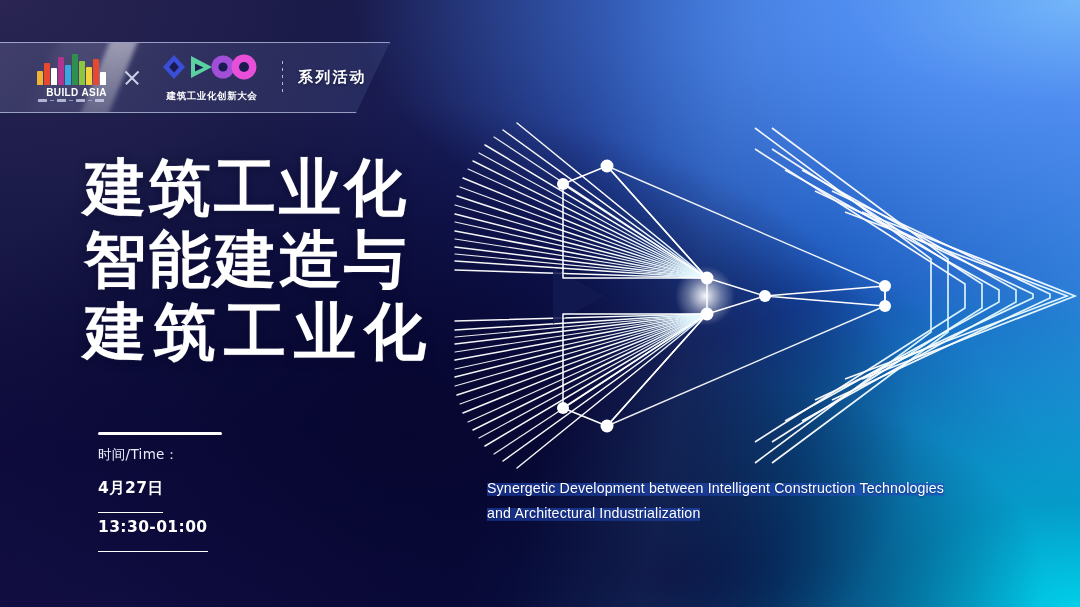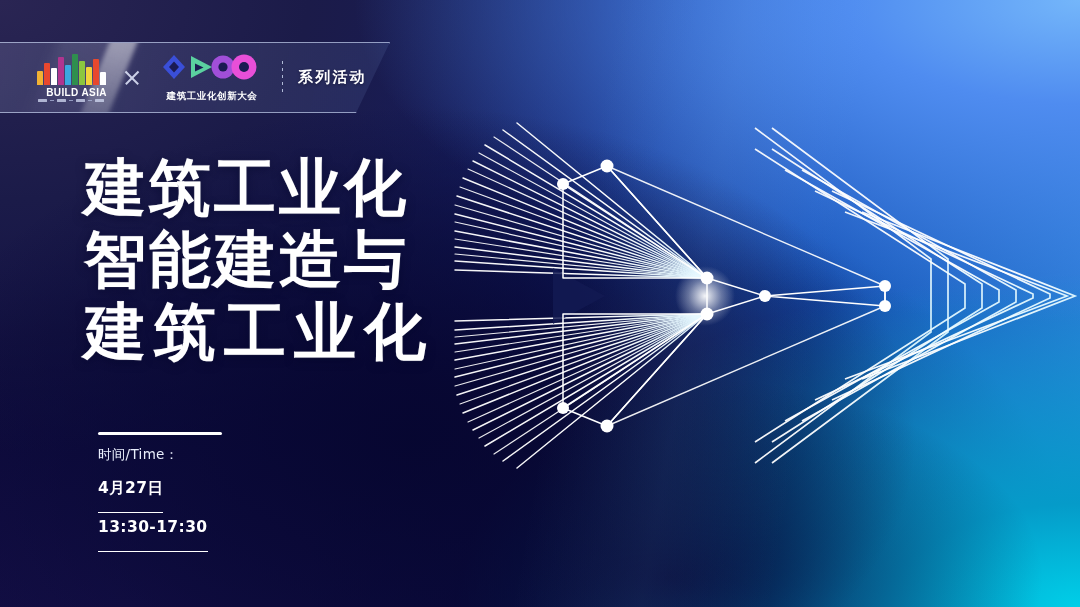--- a/index.html
+++ b/index.html
@@ -230,21 +230,21 @@
     <div class="ln l3">建筑工业化</div>
   </div>
 
   <div class="info">
 
     <div class="info-col time">
       <div class="info-rule"></div>
       <div class="info-label">时间/Time：</div>
       <div class="info-vals">
         <span class="info-val">4月27日</span>
-        <span class="info-val">13:30-17:30</span>
+        <span class="info-val">13:30-01:00</span>
       </div>
     </div>
 
 
   </div>
 
   <div class="graphic">
     <svg viewBox="0 0 620 345" preserveAspectRatio="none" aria-hidden="true">
       <defs>
         <linearGradient id="lineFade" x1="0" y1="0" x2="1" y2="0">
@@ -357,14 +357,18 @@
         <circle cx="108" cy="290" r="6"></circle>
         <circle cx="252" cy="160" r="6.5"></circle>
         <circle cx="252" cy="196" r="6.5"></circle>
         <circle cx="310" cy="178" r="6"></circle>
         <circle cx="430" cy="168" r="6"></circle>
         <circle cx="430" cy="188" r="6"></circle>
       </g>
     </svg>
   </div>
 
+  <div class="sub">
+    <div><span>Synergetic Development between Intelligent Construction Technologies</span></div>
+    <div><span>and Architectural  Industrialization</span></div>
+  </div>
 
 </div>
 
 </body></html>

